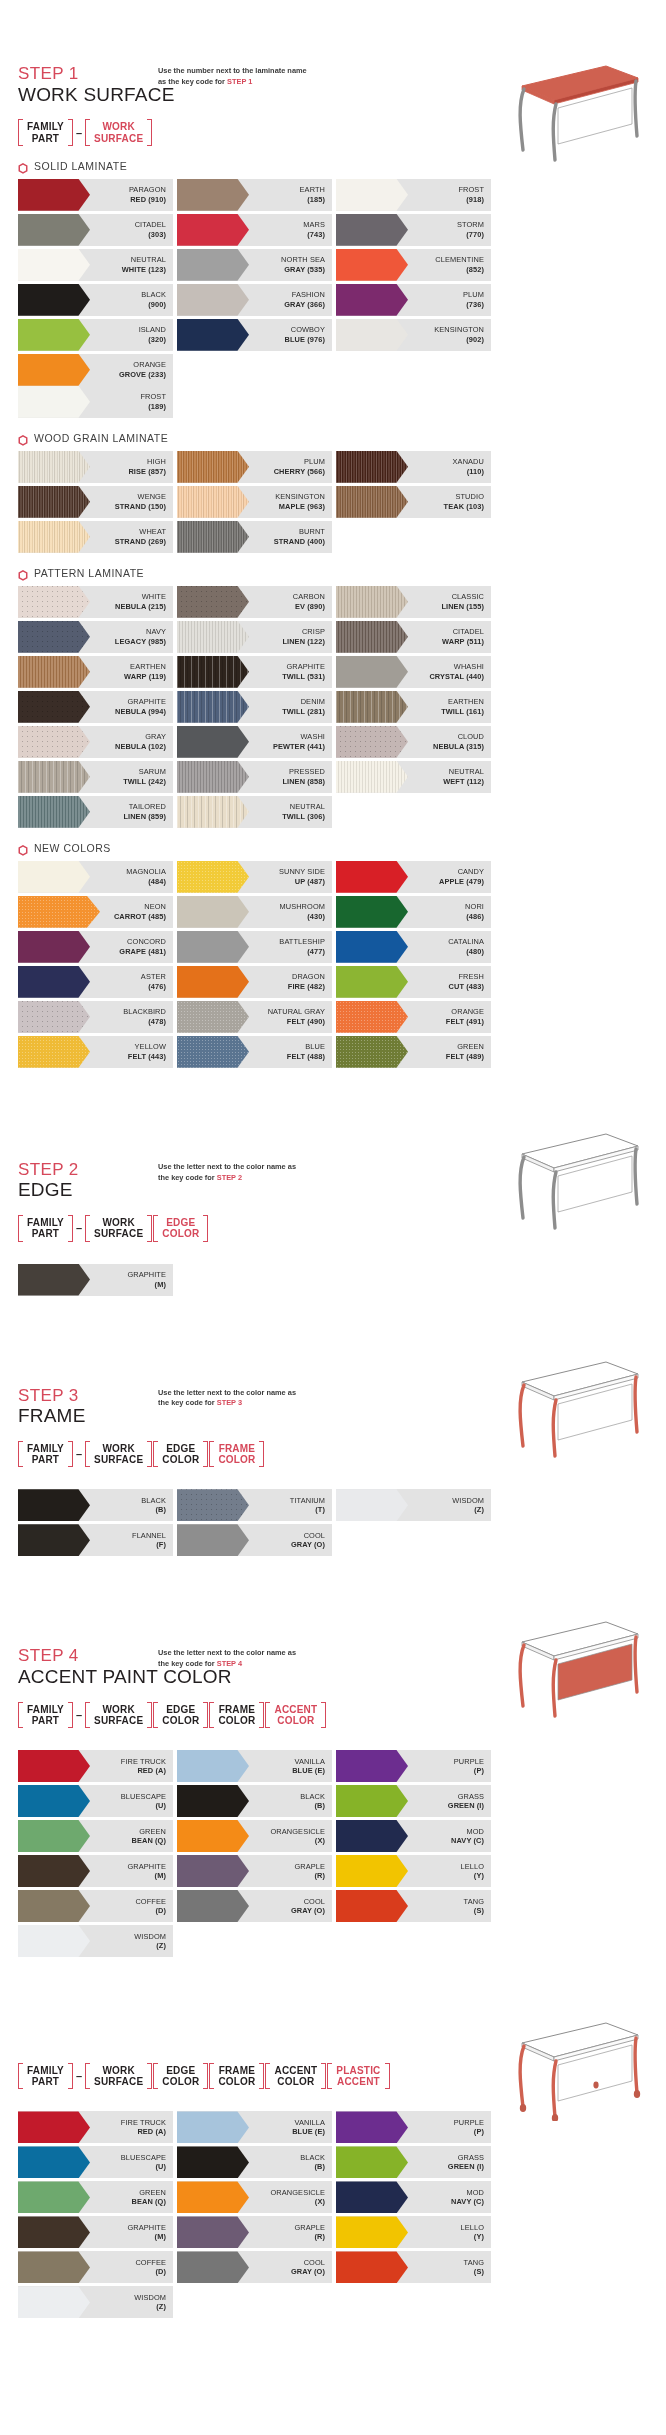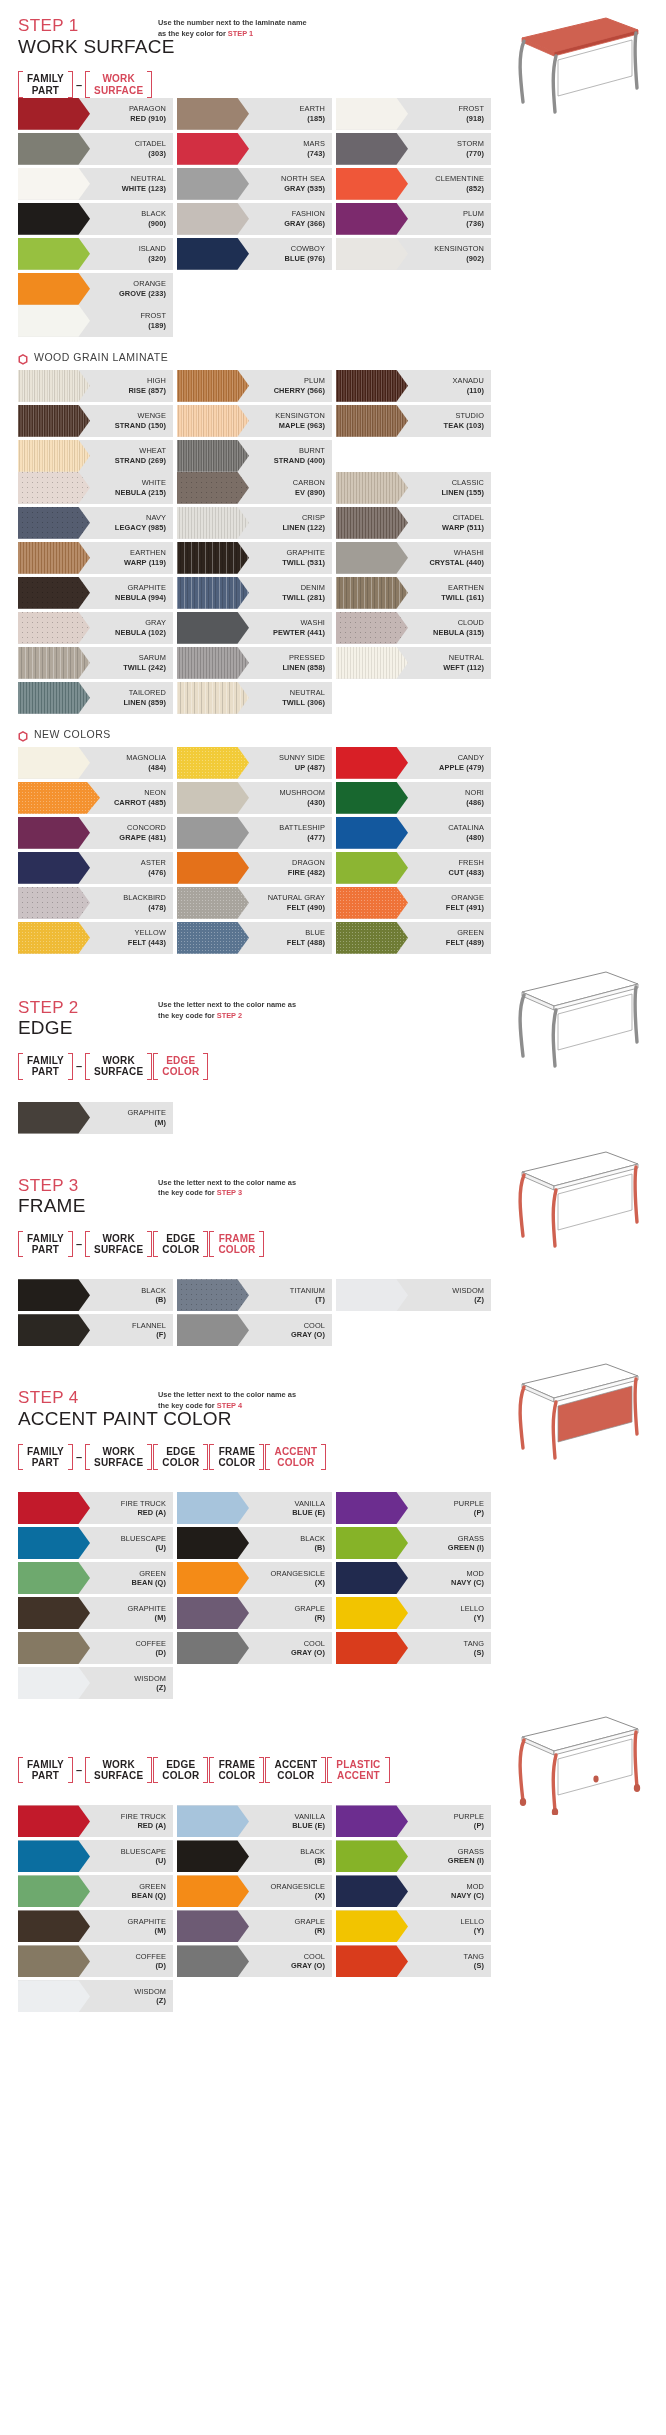--- a/index.html
+++ b/index.html
@@ -7,21 +7,21 @@
     width: 666px; height: 2435px;
     background: #ffffff;
     font-family: "Liberation Sans", sans-serif;
     color: #231f20;
     position: relative;
     overflow: hidden;
   }
   .page { width: 666px; padding: 0 18px; }
 
   
-  .step-block { position: relative; }
+  .step-block { position: relative; margin-top: 48px; }
   .step-head { display: flex; align-items: flex-start; }
   .step-titles { width: 140px; flex: 0 0 140px; padding-top: 2px; }
   .step-num {
     font-size: 17px; letter-spacing: .4px; color: #d6485a;
     font-weight: 400; line-height: 1.15;
   }
   .step-name {
     font-size: 19px; letter-spacing: .2px; color: #231f20;
     font-weight: 400; line-height: 1.15; white-space: nowrap;
   }
@@ -126,34 +126,40 @@
     <path d="M60,52 C56,68 57,84 59,108" stroke="#8d8d8d" stroke-width="3.4" fill="none" stroke-linecap="round"></path>
     <path d="M140,29 C138,44 139,60 141,84" stroke="#8d8d8d" stroke-width="3.4" fill="none" stroke-linecap="round"></path>
 
   </svg></div>
       <div class="step-head">
       <div class="step-titles">
         <div class="step-num">STEP 1</div>
         <div class="step-name">WORK SURFACE</div>
       </div>
       <div class="step-hint">
-        <span>Use the number next to the laminate name as the key color for </span><span class="hl">STEP 1</span>
+        <span>Use the number next to the laminate name as the key code for </span><span class="hl">STEP 1</span>
       </div>
     </div>
       <div class="formula">
         <div class="fbox ">
         <span>FAMILY</span>
         <span>PART</span>
       </div>
         <span class="dash">–</span>
         <div class="fbox red">
         <span>WORK</span>
         <span>SURFACE</span>
       </div>
       </div>
+      <div class="sec-label">
+          <span class="hex-icon"><svg viewBox="0 0 12 13" xmlns="http://www.w3.org/2000/svg">
+            <path d="M6 1 L10.5 3.5 L10.5 9.5 L6 12 L1.5 9.5 L1.5 3.5 Z" fill="none" stroke="#d6485a" stroke-width="1.8"></path>
+          </svg></span>
+          <span class="sec-label-text">SOLID LAMINATE</span>
+        </div>
       <div class="grid">
         <div class="chip ">
           <span class="color " style="background-color:#a32028"></span>
           <span class="label">
             <span class="nm">PARAGON</span><br>
             <b>RED (910)</b>
           </span>
         </div>
         <div class="chip ">
           <span class="color " style="background-color:#9c8370"></span>
@@ -327,20 +333,26 @@
           </span>
         </div>
         <div class="chip ">
           <span class="color tx-grain" style="background-color:#6f6d6a"></span>
           <span class="label">
             <span class="nm">BURNT</span><br>
             <b>STRAND (400)</b>
           </span>
         </div>
       </div>
+      <div class="sec-label">
+          <span class="hex-icon"><svg viewBox="0 0 12 13" xmlns="http://www.w3.org/2000/svg">
+            <path d="M6 1 L10.5 3.5 L10.5 9.5 L6 12 L1.5 9.5 L1.5 3.5 Z" fill="none" stroke="#d6485a" stroke-width="1.8"></path>
+          </svg></span>
+          <span class="sec-label-text">PATTERN LAMINATE</span>
+        </div>
       <div class="grid">
         <div class="chip ">
           <span class="color tx-speckle" style="background-color:#e5d8d2"></span>
           <span class="label">
             <span class="nm">WHITE</span><br>
             <b>NEBULA (215)</b>
           </span>
         </div>
         <div class="chip ">
           <span class="color tx-speckle" style="background-color:#7b6e66"></span>

